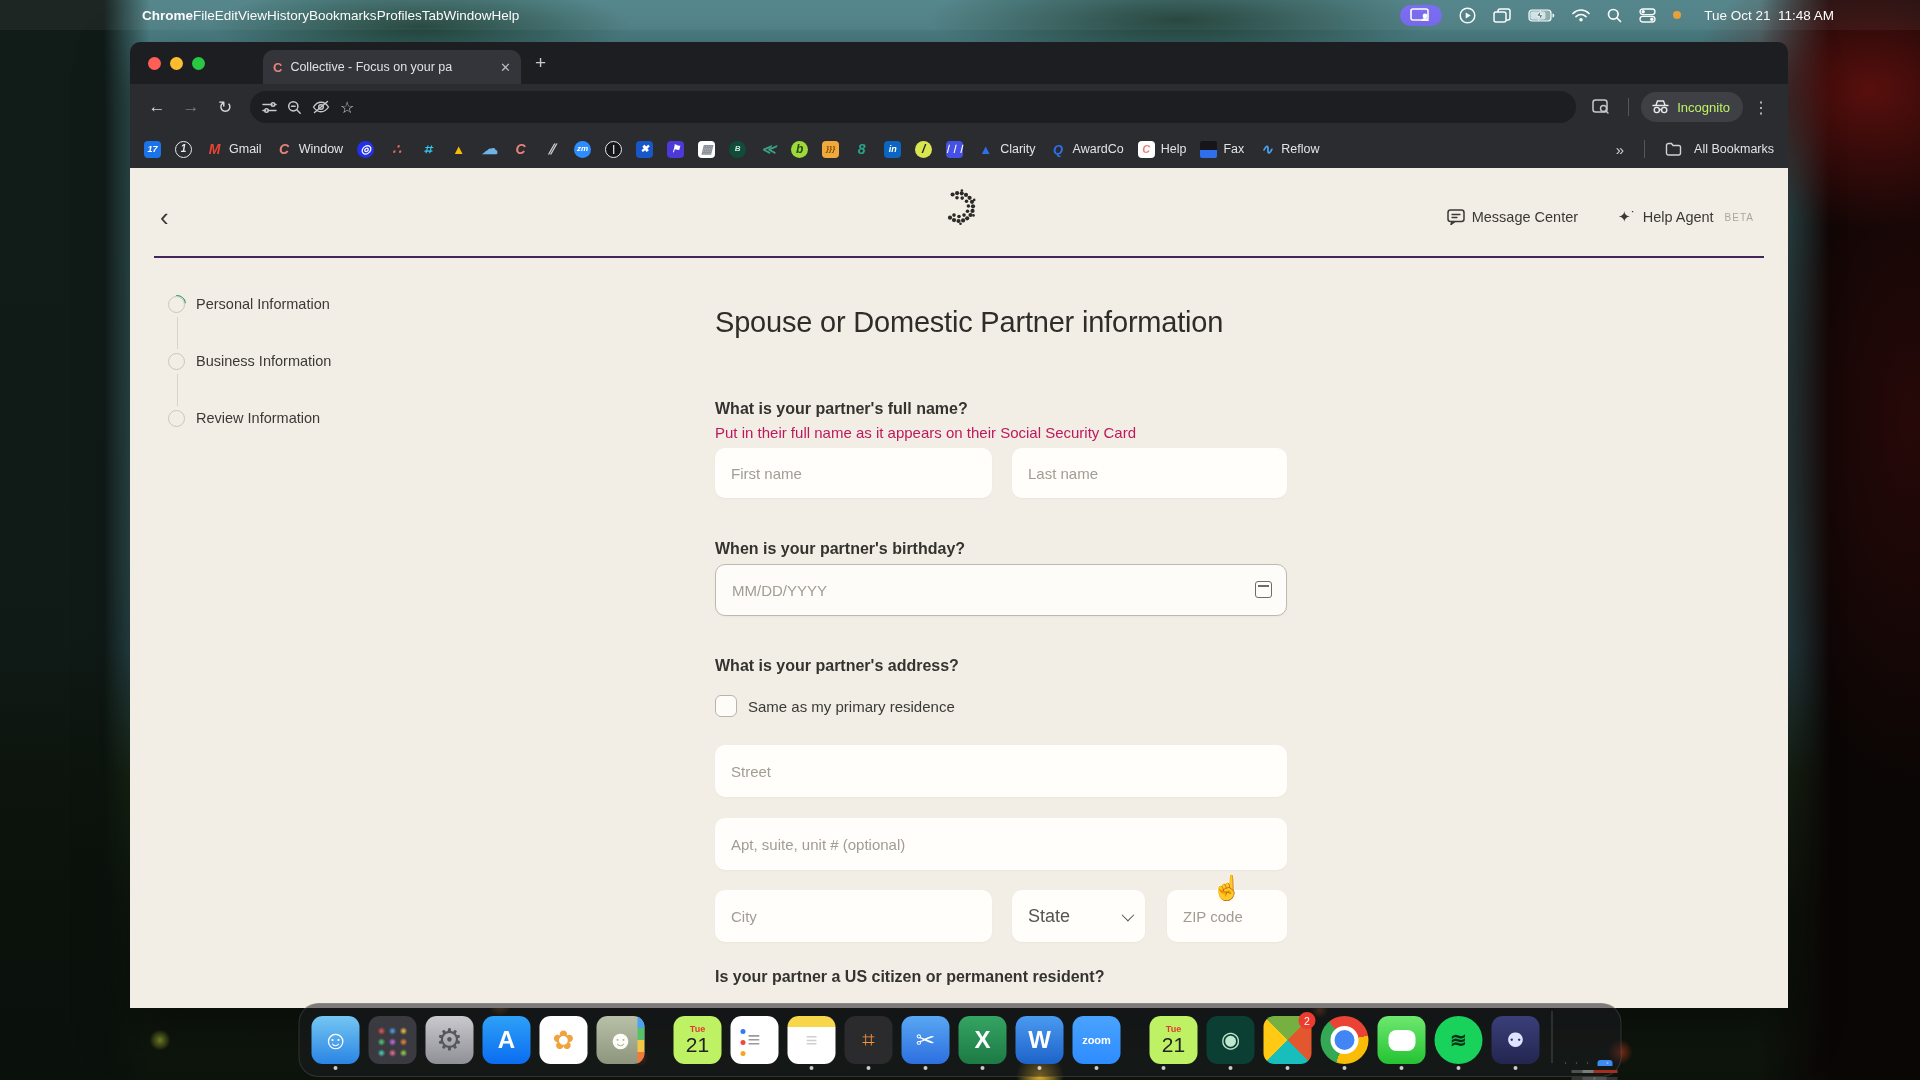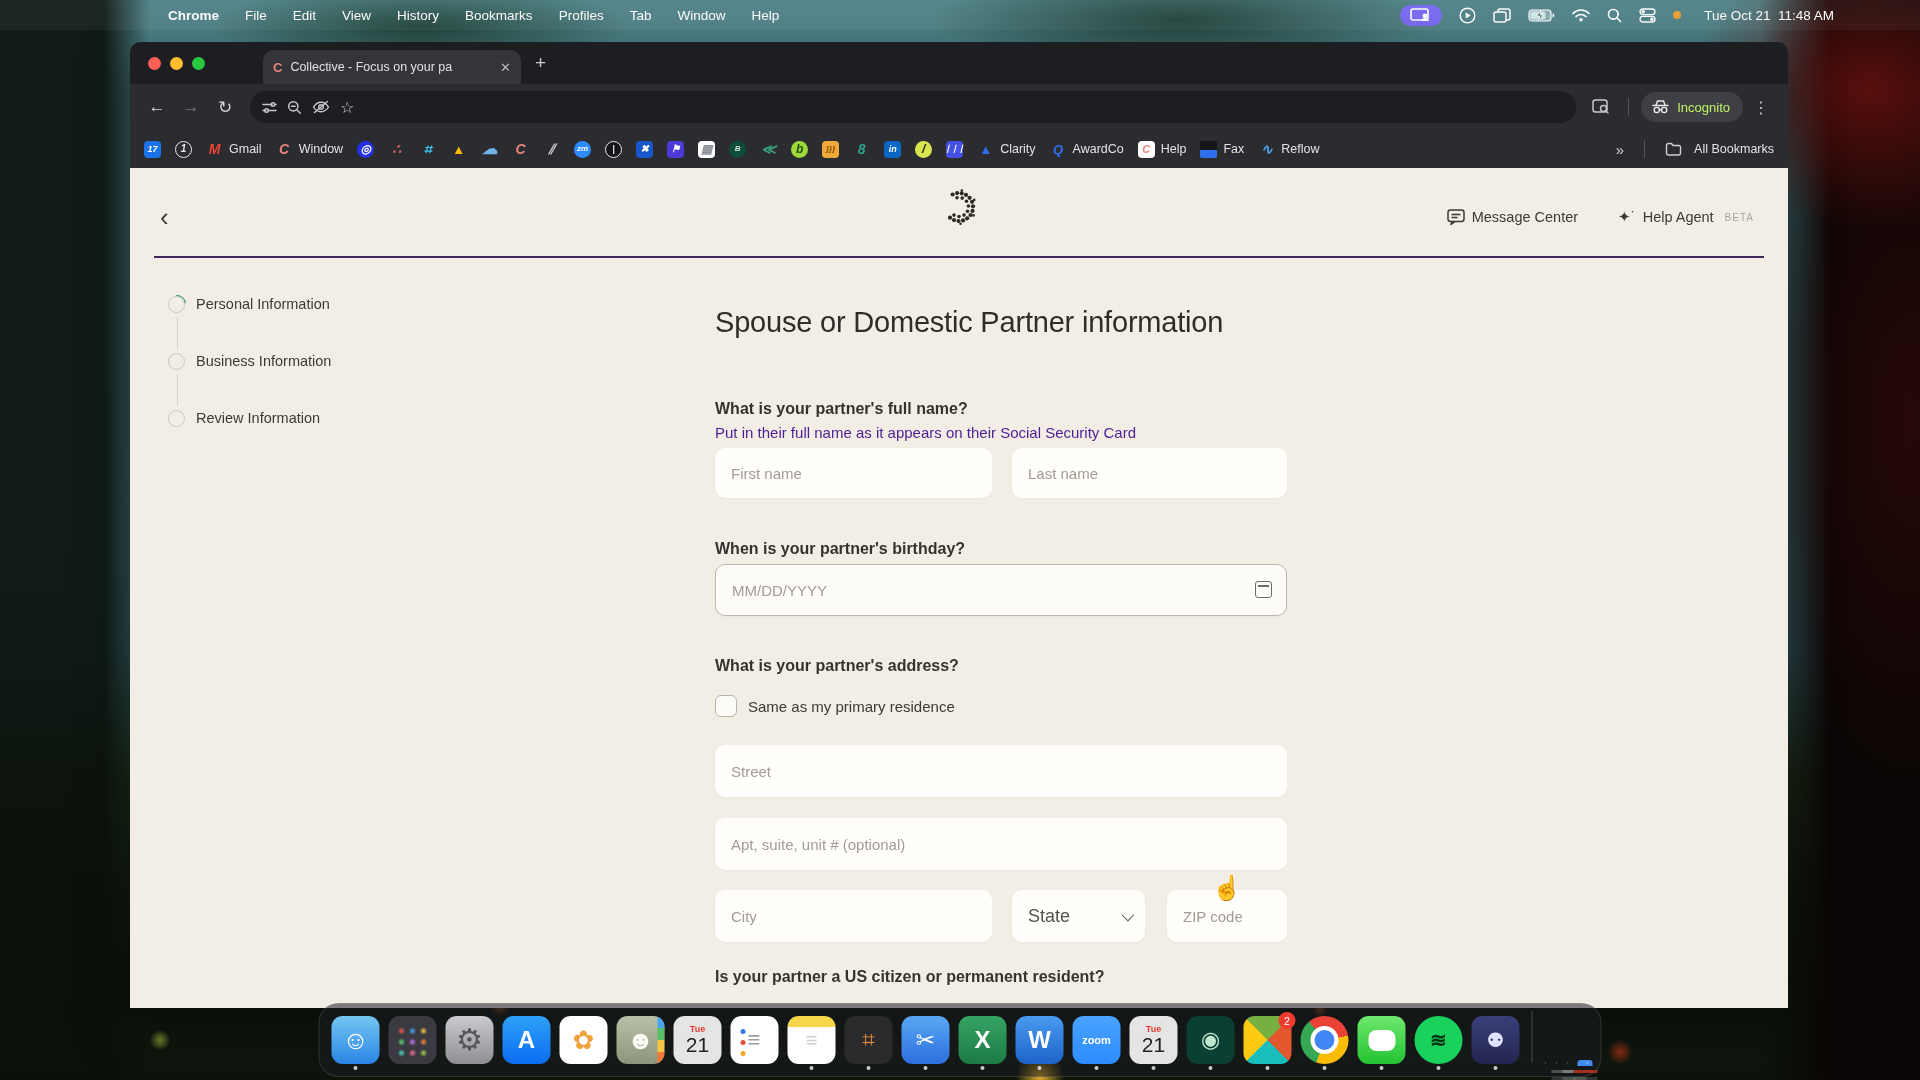--- a/index.html
+++ b/index.html
@@ -26,21 +26,21 @@
   }
 
   
   .menubar{
     position:absolute; top:0; left:0; width:1920px; height:30px;
     display:flex; align-items:center;
     background:rgba(255,255,255,.05);
     color:#fff; font-size:13.5px; padding:0 86px 0 118px;
   }
   .menubar .apple{ font-size:15px; margin-right:24px; }
-  .menu-left{ display:flex; gap:26px; align-items:flex-end; }
+  .menu-left{ display:flex; align-items:flex-end; }
   .menu-app{ font-weight:700; }
   .menu-item{ font-weight:400; }
   .menu-right{ margin-left:auto; display:flex; gap:17px; align-items:center; }
   .status-pill{ background:#7b6ef2; border-radius:11px; width:42px; height:21px; display:flex; align-items:center; justify-content:center; }
   .mb-ic{ display:flex; align-items:center; justify-content:center; }
   .rec-dot{ width:8px; height:8px; border-radius:50%; background:#e8a33d; }
   .clock{ margin-left:6px; white-space:pre; }
 
   
   .window{
@@ -99,21 +99,21 @@
   .step.active .step-circle::before{
     content:""; position:absolute; inset:-1.5px; border-radius:50%;
     border:1.5px solid transparent; border-top-color:#2f9e63; transform:rotate(40deg);
   }
   .step:not(:last-child)::after{ content:""; position:absolute; left:9px; top:23px; width:1px; height:32px; background:#d8d4cb; }
   .step-label{ font-size:14.5px; color:#3b3a36; }
 
   .form{ position:absolute; left:585px; top:0; width:572px; }
   .form-title{ position:absolute; top:138px; left:0; font-size:29px; font-weight:500; color:#2e2d2a; letter-spacing:-.2px; white-space:nowrap; }
   .q-label{ position:absolute; left:0; font-size:16px; font-weight:700; color:#34332f; }
-  .hint{ position:absolute; left:0; font-size:15px; color:#4c1d95; }
+  .hint{ position:absolute; left:0; font-size:15px; color:#be185d; }
   .fld{ position:absolute; height:50px; background:#fffefb; border:none; border-radius:10px; font-size:15px; color:#3a3a36; padding:0 16px; font-family:"Liberation Sans",sans-serif; outline:none; box-shadow:0 1px 2px rgba(60,50,30,.04); }
   .fld::placeholder{ color:#a09d93; }
   .fld.bordered{ border:1px solid #bcb9b1; height:52px; background:#fdfcf8; }
   .date-wrap{ position:absolute; left:0; top:396px; width:572px; }
   .cal-ic{ position:absolute; right:15px; top:17px; width:17px; height:17px; border:1.6px solid #6e6c66; border-radius:3px; }
   .cal-ic::before{ content:""; position:absolute; left:2px; right:2px; top:3px; height:1.6px; background:#6e6c66; }
   .chk-row{ position:absolute; left:0; top:527px; display:flex; align-items:center; gap:11px; }
   .chk{ width:22px; height:22px; border:1.5px solid #b7b4ac; border-radius:6px; background:#fdfcf8; }
   .chk-label{ font-size:15px; color:#3a3a36; }
   .state-box{ position:absolute; left:297px; top:722px; width:133px; height:52px; background:#fffefb; border-radius:10px; display:flex; align-items:center; justify-content:space-between; padding:0 14px 0 16px; font-size:18px; color:#55544e; box-shadow:0 1px 2px rgba(60,50,30,.04); }
@@ -146,21 +146,21 @@
       radial-gradient(circle 3px at 35px 26px,#f58a3c,transparent 4px),
       radial-gradient(circle 3px at 13px 37px,#4ad4c4,transparent 4px),
       radial-gradient(circle 3px at 24px 37px,#f2709a,transparent 4px),
       radial-gradient(circle 3px at 35px 37px,#9bd44a,transparent 4px); }
   .dk-settings{ background:linear-gradient(#c9c9ce,#8f8f96); color:#55555c; font-size:30px; }
   .dk-app-store{ background:linear-gradient(#2da1f8,#0b6cf0); color:#fff; font-weight:700; font-size:24px; }
   .dk-photos{ background:#fff; color:#f0a23c; font-size:26px; }
   .dk-contacts{ background:linear-gradient(#b9c0a8,#8d957c); color:#fdfdf8; font-size:26px; }
   .dk-contacts::after{ content:""; position:absolute; right:0; top:0; bottom:0; width:7px;
      background:linear-gradient(180deg,#4aa3f0 0 25%,#58c06a 25% 50%,#f5c644 50% 75%,#ef7a3a 75%); }
-  .dk-calendar,.dk-fantastical{ background:#e5e5e5; }
+  .dk-calendar,.dk-fantastical{ background:#bef264;margin-left:20px; }
   .cal-top{ font-size:9px; color:#e33b30; font-weight:700; }
   .cal-big{ font-size:21px; color:#222; font-weight:300; }
   .dk-reminders{ background:#fff; color:#9a9aa0; font-size:22px; letter-spacing:1px; }
   .dk-reminders::before{ content:""; position:absolute; left:10px; top:13px; width:5px; height:5px; border-radius:50%; background:#3478f6; box-shadow:0 11px 0 #eb4b3d,0 22px 0 #f5a623; }
   .dk-notes{ background:linear-gradient(180deg,#f7d64a 0 11px,#fff 11px); color:#cfcfcf; font-size:20px; }
   .dk-calculator{ background:#2b2b2e; color:#f5923c; font-size:22px; }
   .dk-snip{ background:linear-gradient(#58a7f2,#2d6fe0); color:#fff; font-size:23px; }
   .dk-excel{ background:linear-gradient(#35a463,#1d7a44); color:#fff; font-weight:800; font-size:24px; }
   .dk-word{ background:linear-gradient(#4a9af0,#1d63c9); color:#fff; font-weight:800; font-size:24px; }
   .dk-zoom{ background:linear-gradient(#4aa3ff,#2d8cff); color:#fff; font-weight:700; font-size:11px; }

